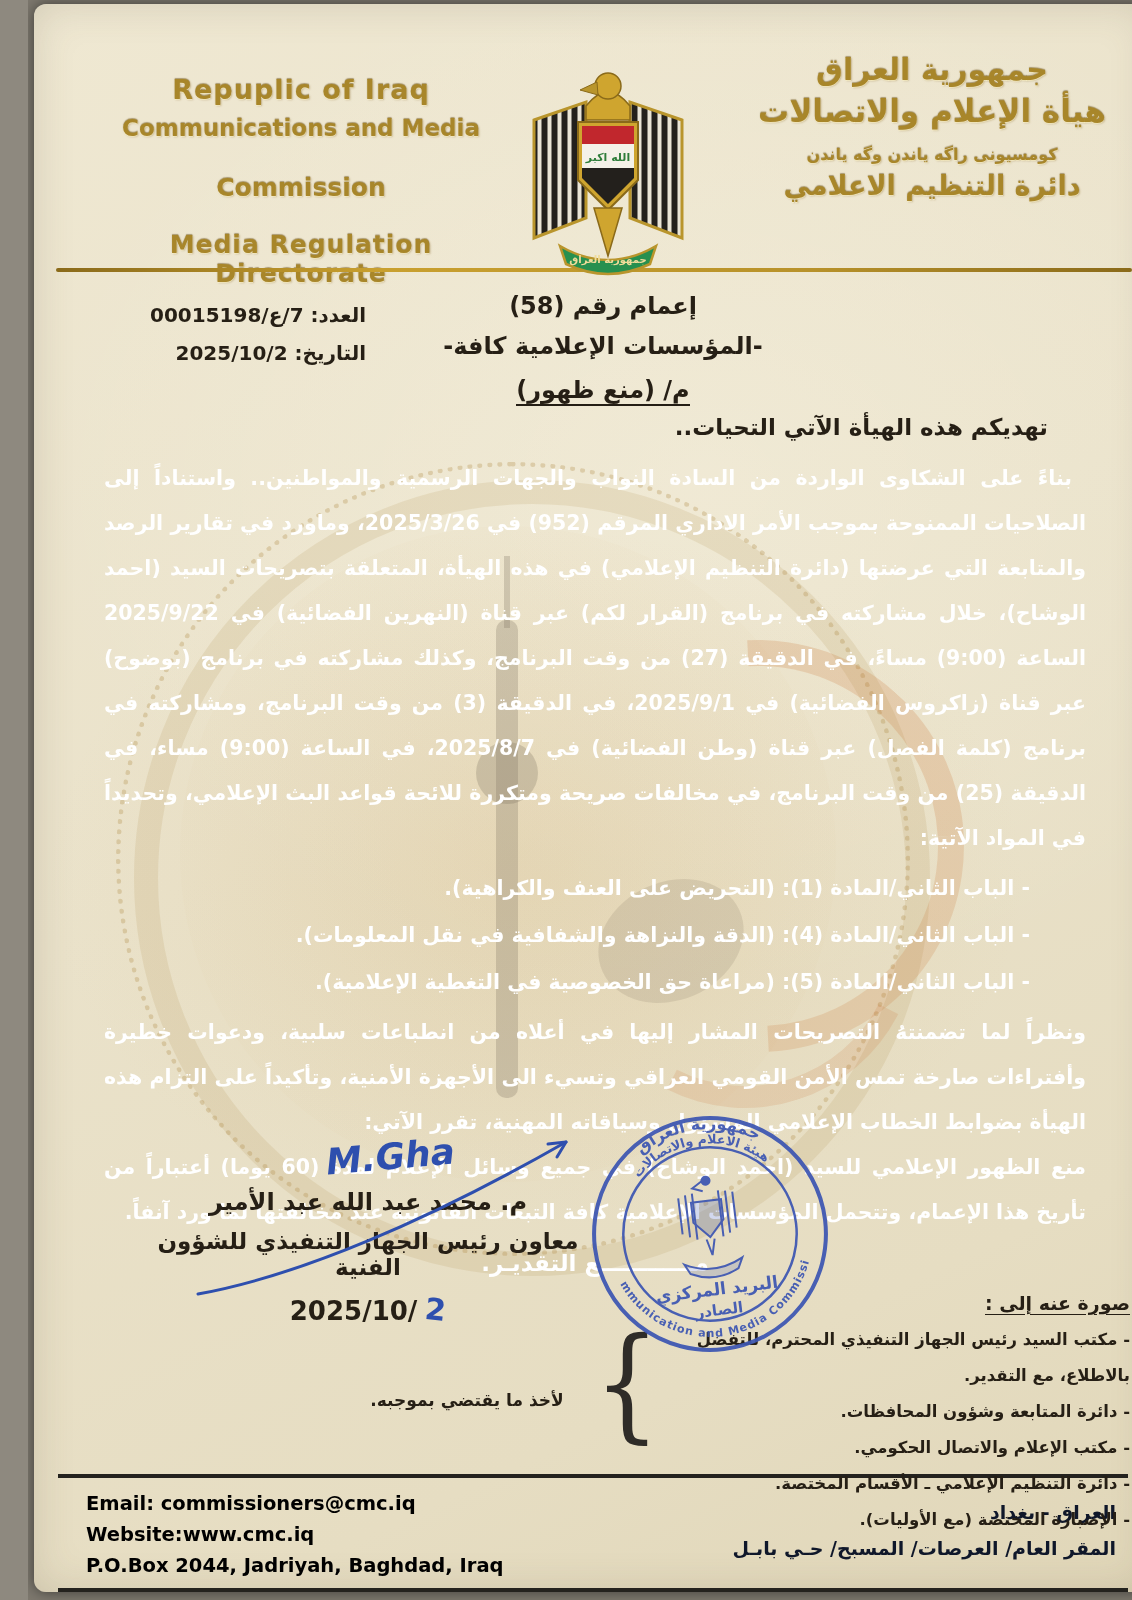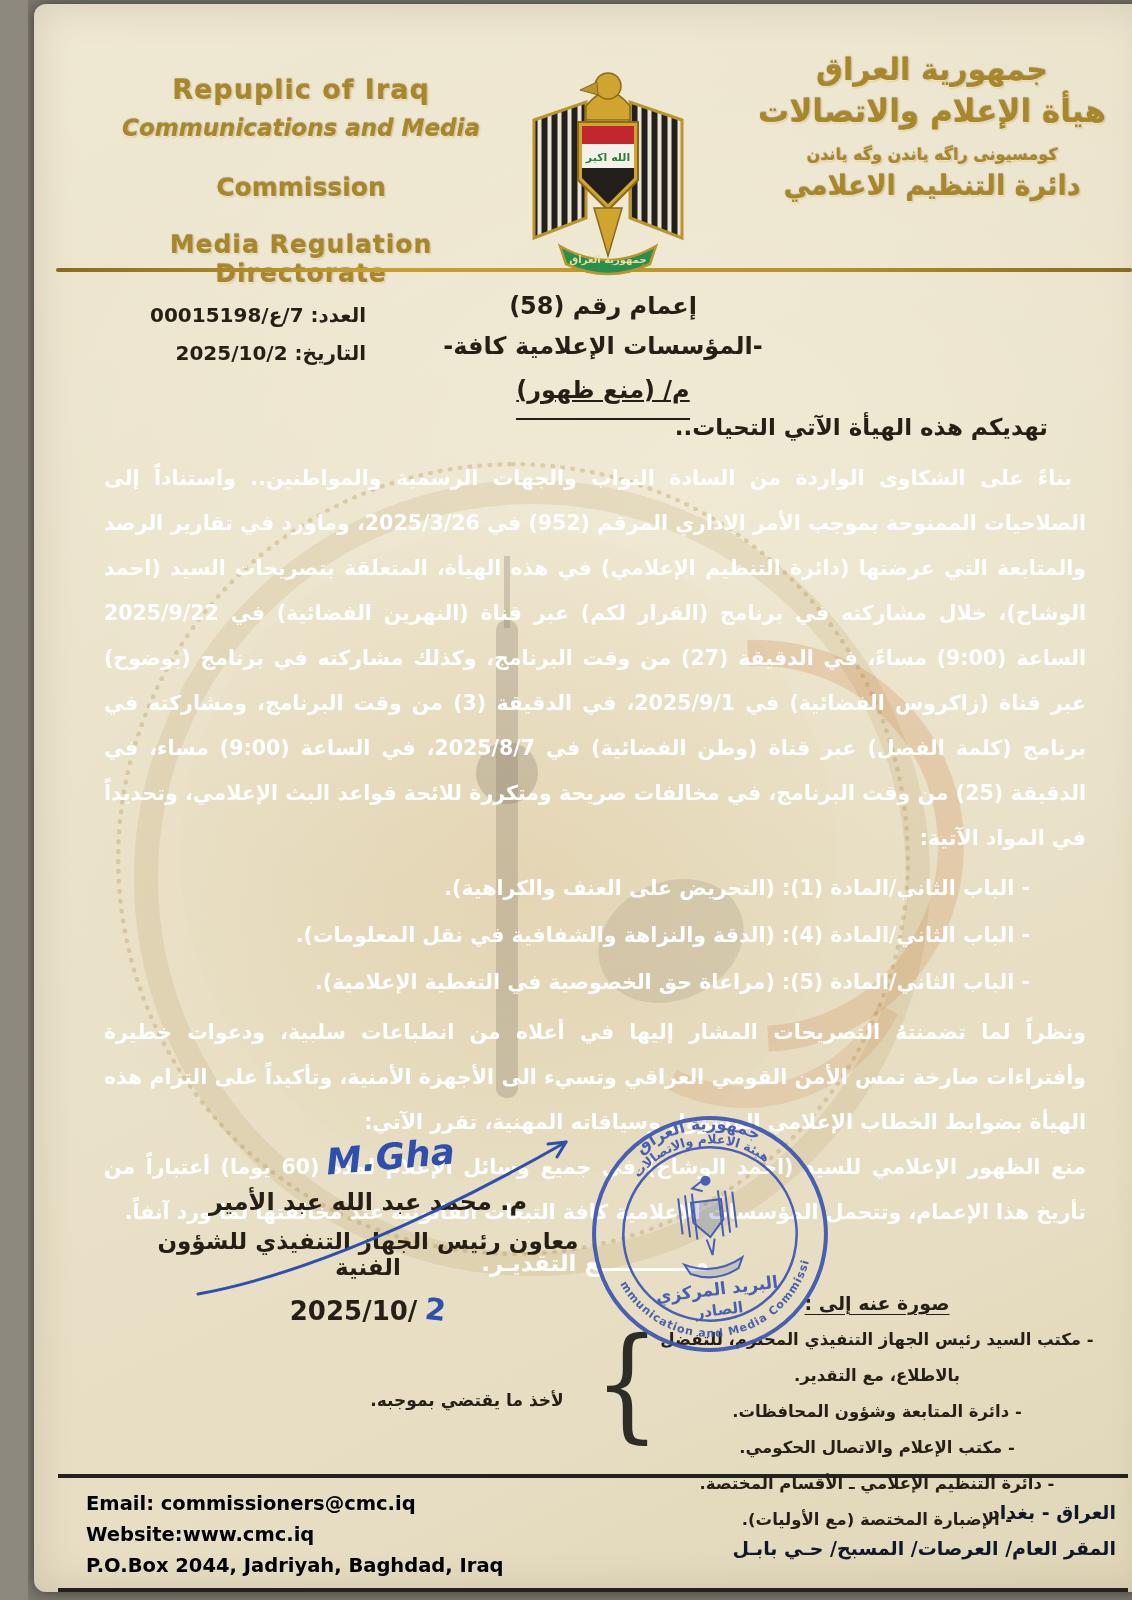--- a/index.html
+++ b/index.html
@@ -12,54 +12,54 @@
       linear-gradient(155deg,#efe8d2 0%,#eae2ca 45%,#e6ddc2 80%,#e0d6b8 100%);
     box-shadow: inset 0 0 40px rgba(90,80,60,.18), 0 0 14px rgba(0,0,0,.5);}
   .abs{position:absolute;}
   .rtl{direction:rtl;unicode-bidi:plaintext;}
   .gold{color:#a8862a;font-weight:bold;
     text-shadow:0 1px 0 rgba(255,246,205,.6), 0 -1px 1px rgba(90,62,0,.45), 1px 1px 2px rgba(125,90,15,.35);}
   .ink{color:#261f15;font-weight:bold;}
   
   .hdr-en{left:58px;top:74px;width:430px;text-align:center;}
   .hdr-en .l1{font-size:27px;letter-spacing:1px;}
-  .hdr-en .l2{font-size:23px;margin-top:10px;font-style:italic;}
+  .hdr-en .l2{font-size:23px;margin-top:10px;}
   .hdr-en .l3{font-size:25px;margin-top:32px;}
   .hdr-en .l4{font-size:25px;margin-top:28px;letter-spacing:1px;}
   .hdr-ar{left:698px;top:52px;width:412px;text-align:center;}
   .hdr-ar .a1{font-size:30px;}
   .hdr-ar .a2{font-size:31px;margin-top:6px;}
   .hdr-ar .a3{font-size:16px;margin-top:16px;}
   .hdr-ar .a4{font-size:27px;margin-top:6px;}
   .gold-rule{left:28px;top:268px;width:1076px;height:4px;
     background:linear-gradient(90deg,#8a6a1a,#c9a02f 30%,#b8922a 70%,#8a6a1a);border-radius:2px;}
   
   .ref{left:60px;top:296px;width:278px;text-align:right;font-size:20px;line-height:38px;}
   .subject{left:355px;top:286px;width:440px;text-align:center;font-size:24px;line-height:40px;}
-  .subject .u{border-bottom:2.5px solid #241e15;padding-bottom:14px;text-decoration:underline;}
+  .subject .u{border-bottom:2.5px solid #241e15;padding-bottom:0;}
   .greeting{right:112px;top:414px;font-size:23px;}
   
   .body-txt{left:76px;top:456px;width:982px;font-size:20.5px;line-height:45px;text-align:justify;color:#ffffff;font-weight:bold;z-index:3;}
   .body-txt p{margin:0;}
   .body-txt .p1{text-indent:14px;}
   .articles{margin:4px 0;padding:0 56px 0 0;list-style:none;}
   .articles li{line-height:47px;text-align:right;}
   .articles li::before{content:"-  ";}
   .closing{text-align:center;font-size:23px;margin-top:6px;}
   
   .sig-hand{left:298px;top:1136px;font-size:36px;color:#2e4fae;font-style:italic;font-weight:bold;transform:rotate(-5deg);z-index:6;}
   .sig-block{left:100px;top:1188px;width:480px;text-align:center;z-index:5;}
   .sig-name{font-size:24px;}
   .sig-title{font-size:23px;margin-top:12px;}
   .sig-date{font-size:26px;margin-top:12px;direction:ltr;}
   .sig-date .hand2{display:inline-block;color:#2e4fae;font-size:30px;transform:rotate(6deg);margin-left:8px;font-weight:bold;}
   .arrow-svg{left:150px;top:1126px;z-index:7;}
   .stamp{left:556px;top:1108px;width:252px;height:252px;transform:rotate(-7deg);opacity:.93;z-index:6;}
   
-  .copies{left:596px;top:1292px;width:506px;text-align:center;z-index:5;}
+  .copies{left:596px;top:1292px;width:506px;text-align:right;z-index:5;}
   .copies .h{font-size:19px;text-decoration:underline;text-underline-offset:4px;margin-bottom:8px;}
   .copies ul{margin:0;padding:0;list-style:none;font-size:16.5px;line-height:36px;}
   .copies li::before{content:"- ";}
   .brace{left:566px;top:1332px;font-size:104px;line-height:1;color:#2f2c28;transform:scaleY(1.18);z-index:5;font-family:"DejaVu Serif",serif;}
   .brace-note{left:318px;top:1390px;width:242px;font-size:17px;text-align:center;}
   
   .footer-band{left:30px;top:1474px;width:1070px;height:110px;border-top:4px solid #24221e;border-bottom:4px solid #24221e;}
   .f-left{left:58px;top:1488px;font-size:19.5px;line-height:31px;color:#000000;font-weight:bold;direction:ltr;}
   .f-right{right:44px;top:1494px;font-size:19px;line-height:36px;color:#0f172a;font-weight:bold;text-align:right;}
   

